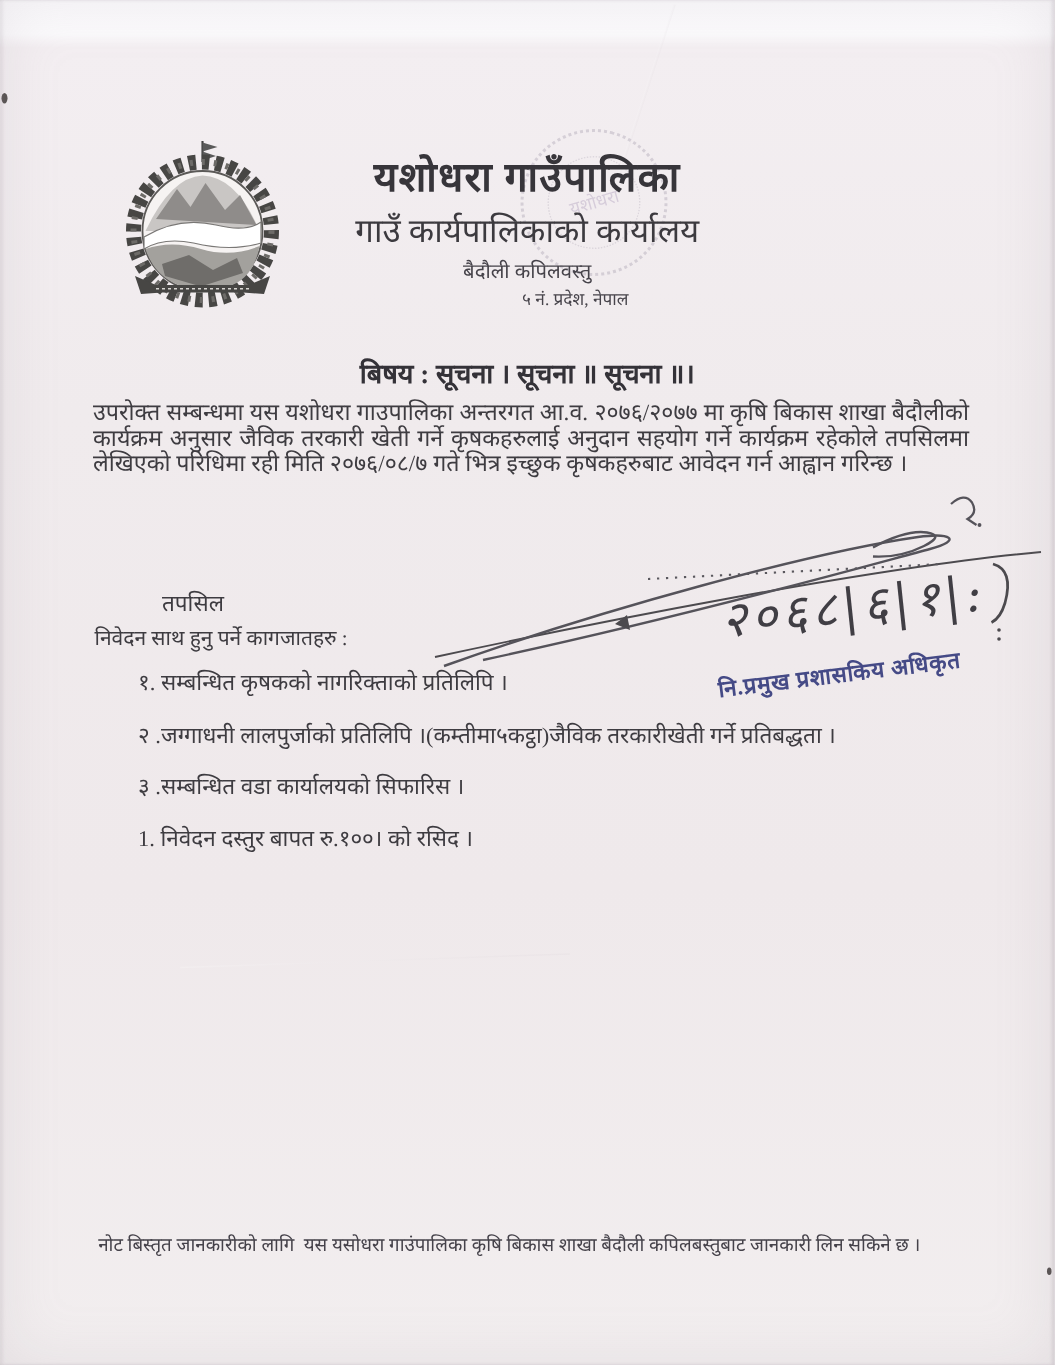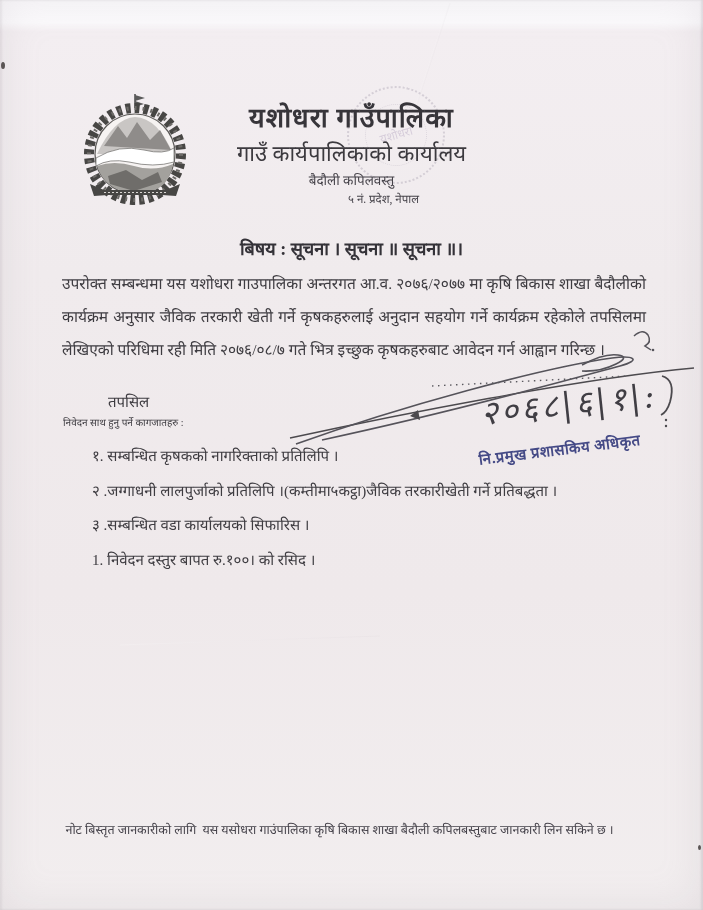--- a/index.html
+++ b/index.html
@@ -40,25 +40,25 @@
   .hdr{position:absolute;left:0;width:703px;text-align:center;color:#3a383c;}
   .t-muni{top:98px;font-size:27px;font-weight:600;letter-spacing:1px;color:#37353a;}
   .t-office{top:137px;font-size:22px;font-weight:500;color:#3c3a3f;}
   .t-addr1{top:171px;font-size:13.5px;color:#46434a;}
   .t-addr2{top:191px;font-size:11.5px;color:#47444b;margin-left:32px;}
   .t-pub{top:205px;font-size:15.5px;font-weight:600;color:#3b393e;}
   .t-subject{top:236px;font-size:18px;font-weight:700;color:#343238;}
 
   .bodypara{
     position:absolute;left:62px;top:267px;width:584px;
-    font-size:15.5px;line-height:33px;color:#3e3c41;
+    font-size:15.5px;line-height:17px;color:#3e3c41;
     text-align:justify;font-weight:500;
   }
   .tapasil-h{position:absolute;left:108px;top:391px;font-size:15px;color:#3e3c41;font-weight:500;}
-  .tapasil-sub{position:absolute;left:63px;top:415px;font-size:10px;color:#3e3c41;font-weight:500;}
+  .tapasil-sub{position:absolute;left:63px;top:415px;font-size:14px;color:#3e3c41;font-weight:500;}
   .doclist{position:absolute;left:88px;top:444px;width:560px;list-style:none;margin:4px;padding:0;}
   .doclist li{margin:0 0 18px 0;font-size:15px;line-height:16.5px;color:#3e3c41;font-weight:500;}
 
   .sig-wrap{position:absolute;left:282px;top:320px;width:421px;height:160px;pointer-events:none;}
   .stamp-title{
     position:absolute;left:478px;top:436px;width:210px;
     font-size:15px;font-weight:600;color:#2e3579;opacity:.88;
     transform:rotate(-7deg);letter-spacing:.5px;
     font-family:"Liberation Serif","DejaVu Serif",serif;
   }

